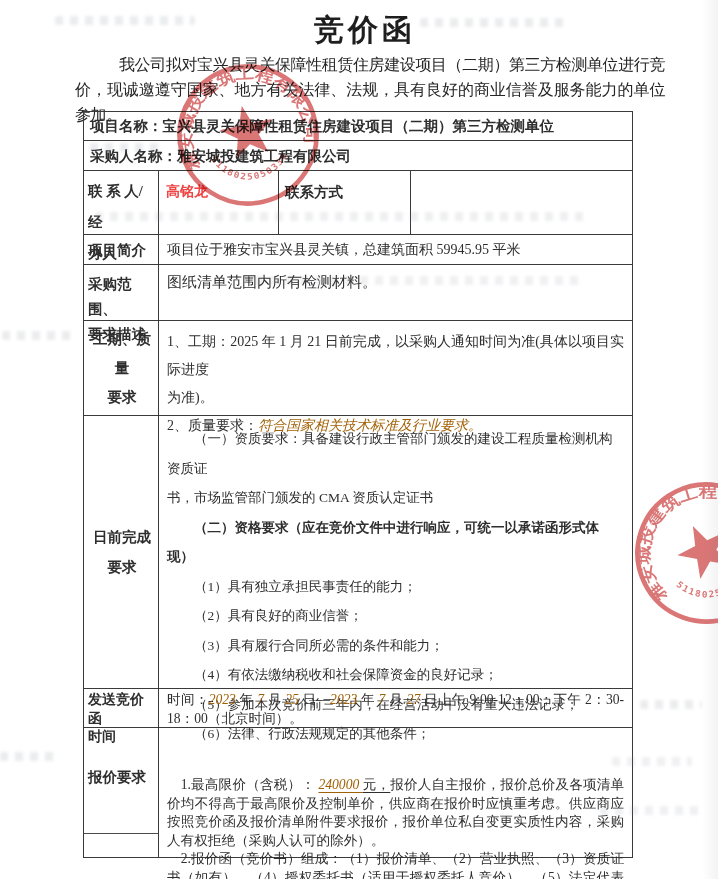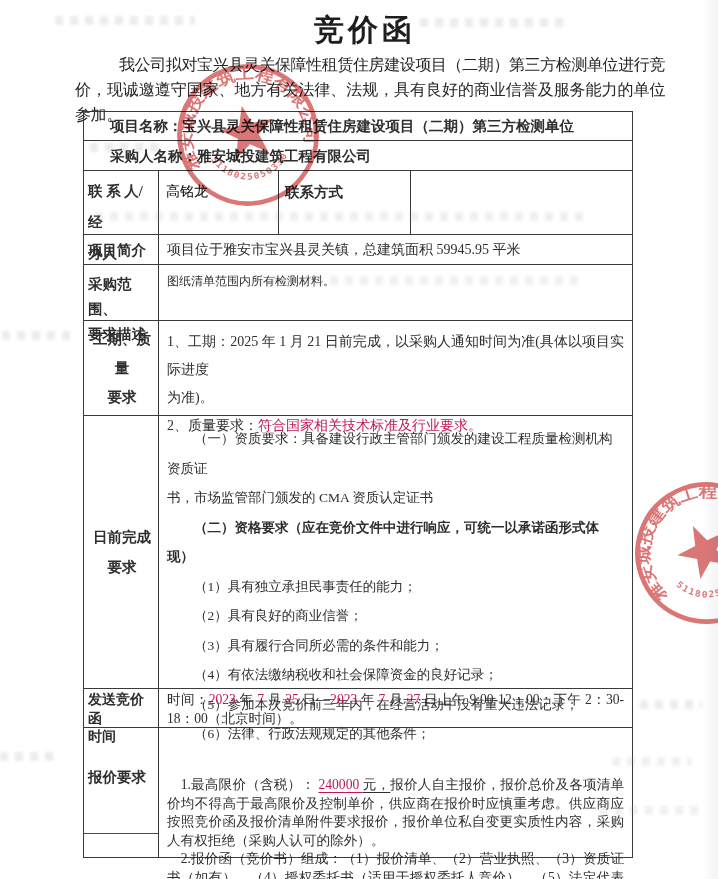--- a/index.html
+++ b/index.html
@@ -26,39 +26,39 @@
   .r3{height:64px;}
   .r3 .lc{line-height:31px;padding-top:5px;font-size:14.5px;}
   .c-name{width:120px;flex:0 0 120px;border-right:1.4px solid #3a3a3a;box-sizing:border-box;
       padding:12px 4px 0 7px;font-size:14px;}
   .c-mlabel{width:132px;flex:0 0 132px;border-right:1.4px solid #3a3a3a;box-sizing:border-box;
       padding:12px 4px 0 6px;font-weight:600;font-size:14.5px;}
   .c-phone{flex:1;padding:13px 4px 0 16px;font-size:14px;letter-spacing:.5px;}
   .r4{height:30px;} .r4 .lc{line-height:30px;font-size:14.5px;}
   .r4 .cc{line-height:29px;font-size:14px;}
   .r5{height:56px;} .r5 .lc{padding-top:7px;line-height:25px;font-size:14.5px;}
-  .r5 .cc{padding-top:8px;font-size:12px;}
+  .r5 .cc{padding-top:8px;font-size:15px;}
   .r6{height:95px;} .r6 .lc{display:flex;flex-direction:column;justify-content:center;
       text-align:center;line-height:29px;font-size:14.5px;}
   .r6 .cc{padding-top:7px;line-height:28px;font-size:14px;white-space:pre-line;text-align:justify;}
   .r7{height:273px;} .r7 .lc{display:flex;flex-direction:column;justify-content:center;
       text-align:center;line-height:30px;font-size:14.5px;}
   .r7 .cc{padding-top:8px;line-height:29.5px;font-size:13.5px;white-space:pre-line;}
   .r8{height:39px;} .r8 .lc{padding-top:2px;line-height:18.5px;font-size:14px;}
   .r8 .cc{padding-top:2px;line-height:18.5px;font-size:13.6px;white-space:pre-line;text-align:justify;}
   .r9{height:130px;} .r9 .lc{padding-top:40px;font-size:14.5px;}
   .r9 .cc{padding-top:4px;line-height:18.6px;font-size:13.6px;white-space:pre-line;text-align:justify;margin-top:44px;}
   .r9::after{content:"";position:absolute;left:0;top:105px;width:74px;border-top:1.3px solid #4c4c4c;}
-  .lbl{font-weight:600;margin-left:20px;}
+  .lbl{font-weight:600;}
   .val-strong{font-weight:600;text-align:center;}
-  .seg.fill{color:#be185d;}
+  .seg.fill{color:#a16207;font-style:italic;}
   .seg.ink{color:#2e2e2e;}
   .seg.u{text-decoration:underline;text-underline-offset:3px;}
   .seg.b{font-weight:700;}
-  .fill-text{color:#000000;}
+  .fill-text{color:#ef4444;font-weight:bold;}
   
   .stamp{position:absolute;color:#d25454;opacity:.8;mix-blend-mode:multiply;}
   .stamp1{left:173px;top:60px;width:150px;height:150px;transform:rotate(-12deg);}
   .stamp2{left:631px;top:478px;width:150px;height:150px;transform:rotate(-26deg);}
   .seal-name{font-size:17px;font-weight:700;font-family:"Liberation Sans","DejaVu Sans",sans-serif;fill:currentColor;}
   .seal-digits{font-size:9.5px;font-weight:600;letter-spacing:1.5px;fill:currentColor;
       font-family:"DejaVu Sans Mono",monospace;}
   
   .smudge{position:absolute;height:9px;border-radius:3px;filter:blur(1.4px);opacity:.45;
       background:repeating-linear-gradient(90deg,rgba(138,144,156,.38) 0 8px,transparent 8px 15px);}

